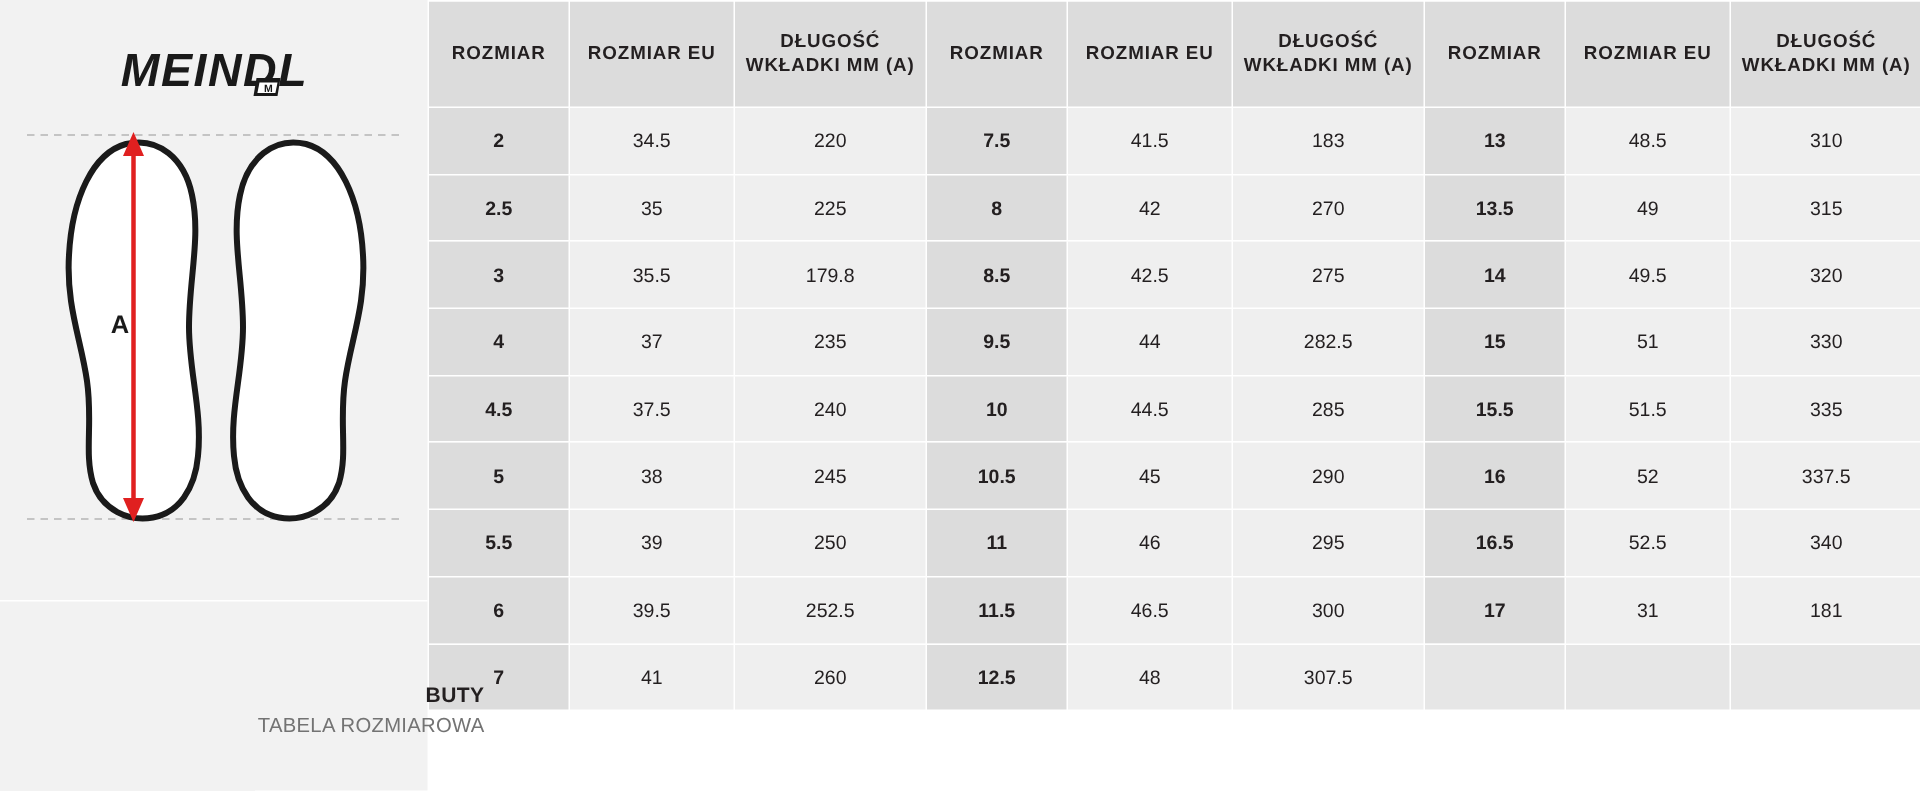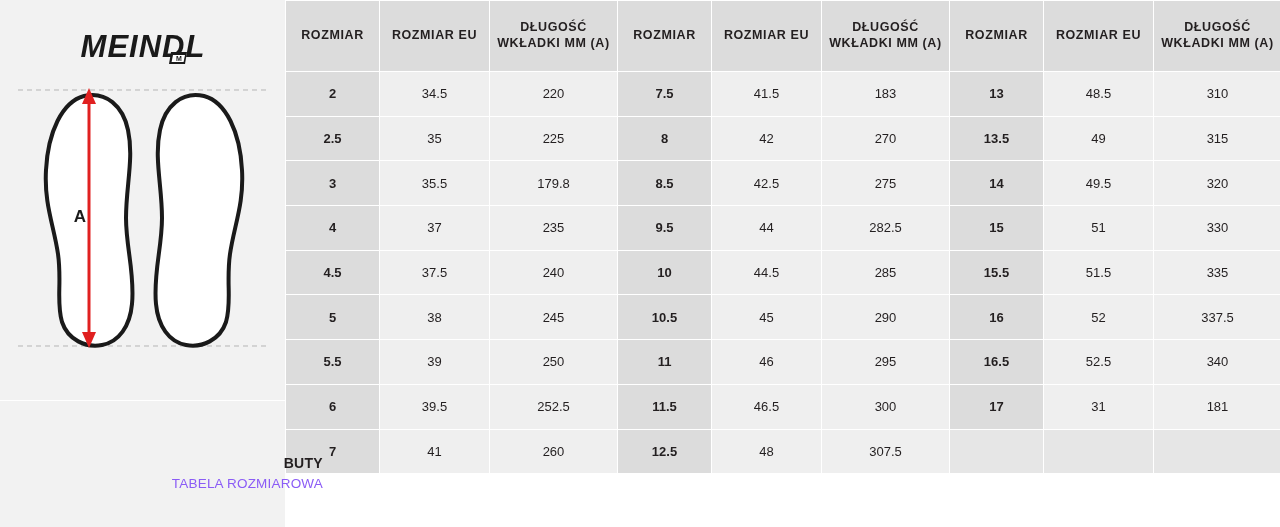--- a/index.html
+++ b/index.html
@@ -66,21 +66,21 @@
   }
   .caption .title {
     font-weight: bold;
     font-size: 14px;
     letter-spacing: 0.3px;
     color: #231f20;
     margin-bottom: 5px;
   }
   .caption .subtitle {
     font-size: 13.5px;
-    color: #8b5cf6;
+    color: #737373;
     letter-spacing: 0.2px;
   }
 
   
   .table-wrap {
     flex: 1 1 auto;
     overflow: hidden;
   }
   table.size-table {
     border-collapse: collapse;

